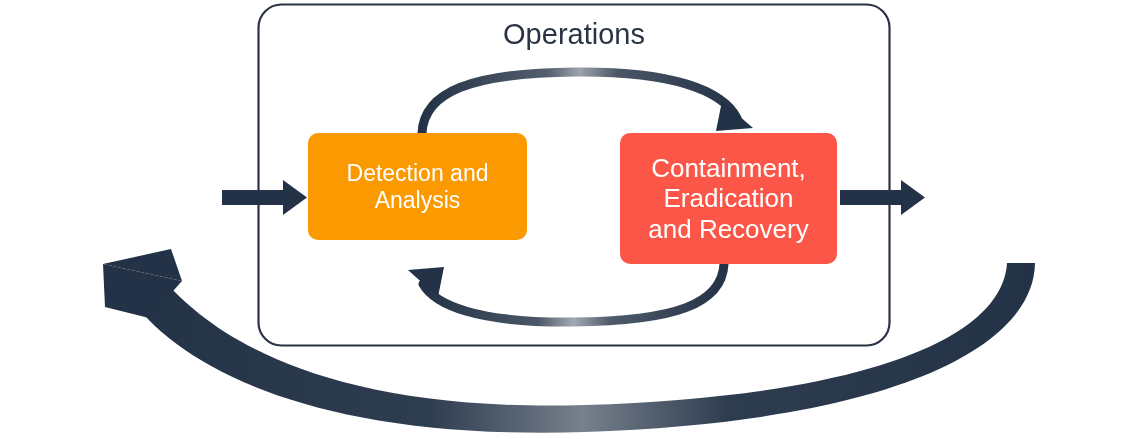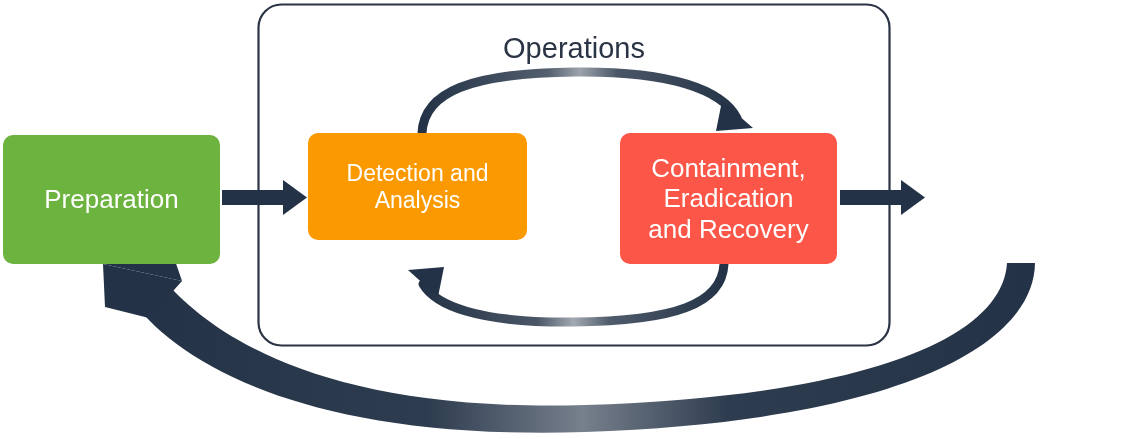--- a/index.html
+++ b/index.html
@@ -66,21 +66,21 @@
   #node-postincident {
     left: 931px;
     top: 135px;
     width: 214px;
     height: 129px;
     font-size: 26px;
   }
   #operations-title {
     position: absolute;
     left: 258px;
-    top: 32px;
+    top: 18px;
     width: 632px;
     text-align: center;
     font-size: 29px;
     color: #2b3445;
     font-family: "Liberation Sans", sans-serif;
     z-index: 4;
   }
 </style>
 </head>
 <body>
@@ -150,23 +150,20 @@
           Z" fill="url(#gradArc)"></path>
 
       <polygon points="103,264 182,281 149,318 105,307" fill="#233246"></polygon>
       <polygon points="103,264 182,281 171,249" fill="#233246"></polygon>
     </g>
 
   </svg>
 
   <div id="operations-title">Operations</div>
 
-  <div class="node" id="node-preparation" style="background:#6cb33f;">
-    <span class="node-label">Preparation</span>
-  </div>
 
   <div class="node" id="node-detection" style="background:#fb9a00;">
     <span class="node-label">Detection and
 Analysis</span>
   </div>
 
   <div class="node" id="node-containment" style="background:#fb5647;">
     <span class="node-label">Containment,
 Eradication
 and Recovery</span>

